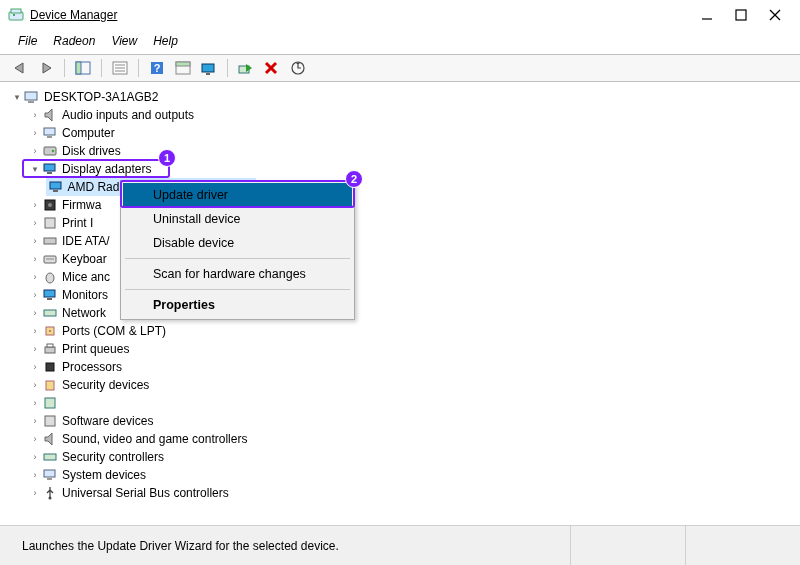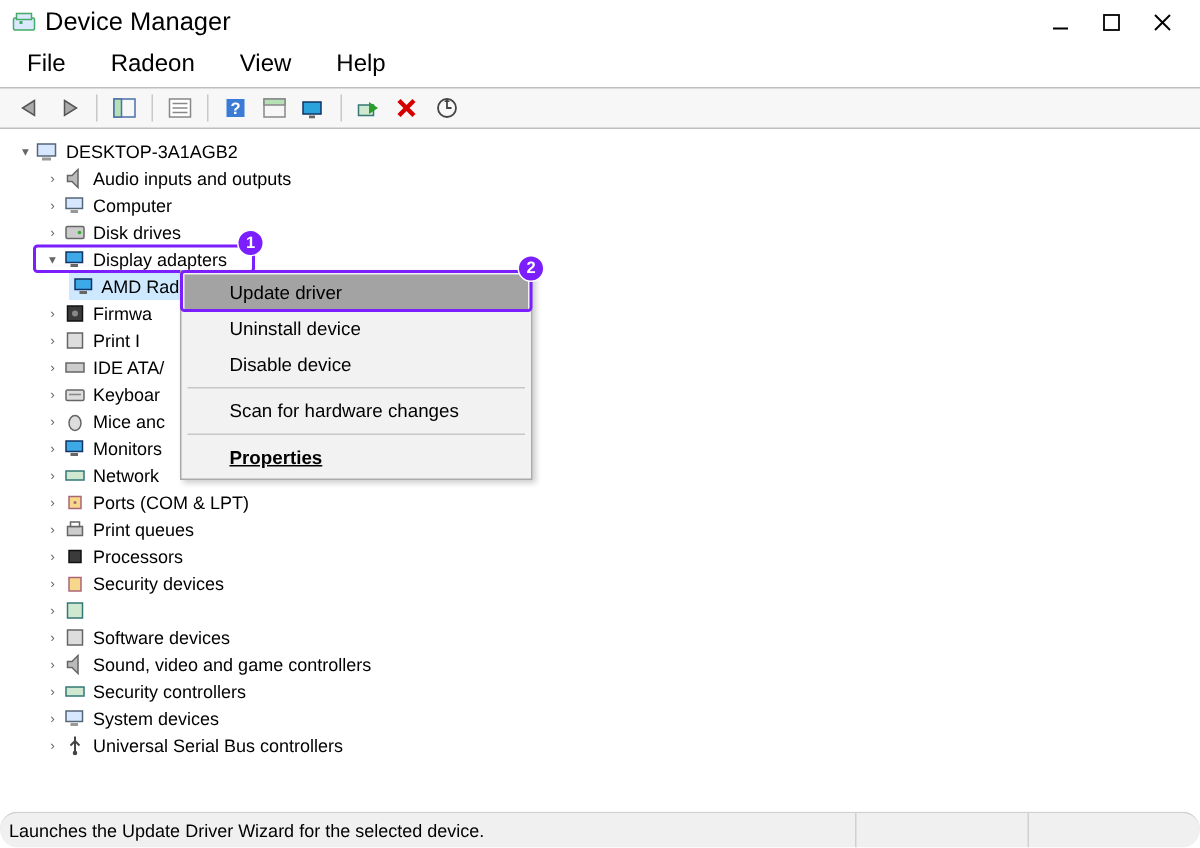--- a/index.html
+++ b/index.html
@@ -14,29 +14,30 @@
     position: relative;
     overflow: hidden;
   }
   .titlebar {
     display: flex;
     align-items: center;
     height: 30px;
     padding: 0 8px;
   }
   .titlebar .app-icon { width: 16px; height: 16px; margin-right: 6px; }
-  .titlebar .title { font-size: 17px; flex: 0 0 auto; }
+  .titlebar .title { font-size: 12px; flex: 0 0 auto; text-decoration: underline; }
   .titlebar .spacer { flex: 1; }
   .win-btns { display: flex; gap: 20px; margin-right: 10px; }
   .win-btn { width: 14px; height: 14px; display:flex; align-items:center; justify-content:center; }
   .menubar {
     display: flex;
-    gap: 22px;
+    gap: 8px;
     padding: 2px 8px 4px 14px;
-    font-size: 16px;
+    font-size: 12px;
+    font-style: italic;
   }
   .menubar span { padding: 2px 4px; }
   .toolbar {
     border-top: 1px solid #bfbfbf;
     border-bottom: 1px solid #bfbfbf;
     height: 28px;
     display: flex;
     align-items: center;
     gap: 6px;
     padding: 0 10px;
@@ -76,39 +77,38 @@
     left: 120px;
     top: 180px;
     width: 235px;
     background: #f2f2f2;
     border: 1px solid #aaa;
     box-shadow: 2px 2px 4px rgba(0,0,0,0.2);
     padding: 2px;
     font-size: 12.5px;
   }
   .ctxmenu .mitem { padding: 4px 12px 4px 30px; height:24px; display:flex; align-items:center; }
-  .ctxmenu .mitem.hot { background: #a3a3a3; }
+  .ctxmenu .mitem.hot { background: #0369a1; }
   .ctxmenu .msep { height:1px; background:#c8c8c8; margin:3px 2px; }
-  .ctxmenu .mitem.bold { font-weight: bold; text-decoration: underline; }
+  .ctxmenu .mitem.bold { font-weight: bold; }
   .hl-menu {
     position:absolute;
     border:2px solid #7c1fff;
     border-radius:3px;
     pointer-events:none;
   }
   .statusbar {
     position:absolute;
     bottom:0; left:0; right:0;
-    height:24px;
+    height:40px;
     background:#f0f0f0;
     border-top:1px solid #d0d0d0;
     display:flex; align-items:center;
     font-size:12px;
-    padding-left:6px;
-    border-radius:12px;
+    padding-left:22px;
   }
   .statusbar .cell { border-left:1px solid #d0d0d0; height:100%; }
   svg { display:block; }
 </style>
 </head>
 <body>
 
 <div class="titlebar">
   <span class="app-icon">
     <svg viewBox="0 0 16 16" width="16" height="16">

